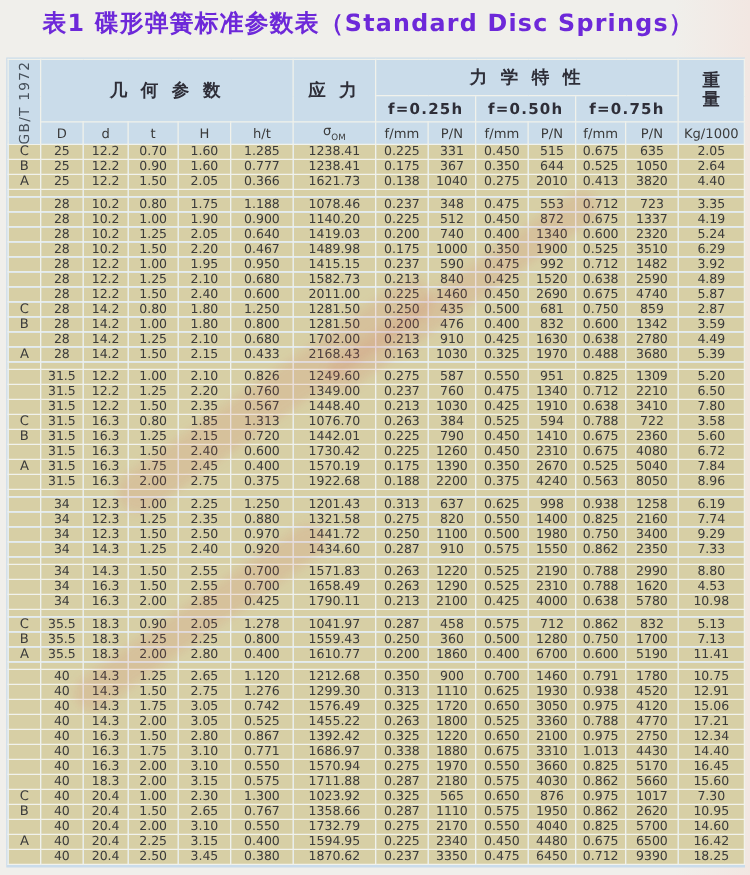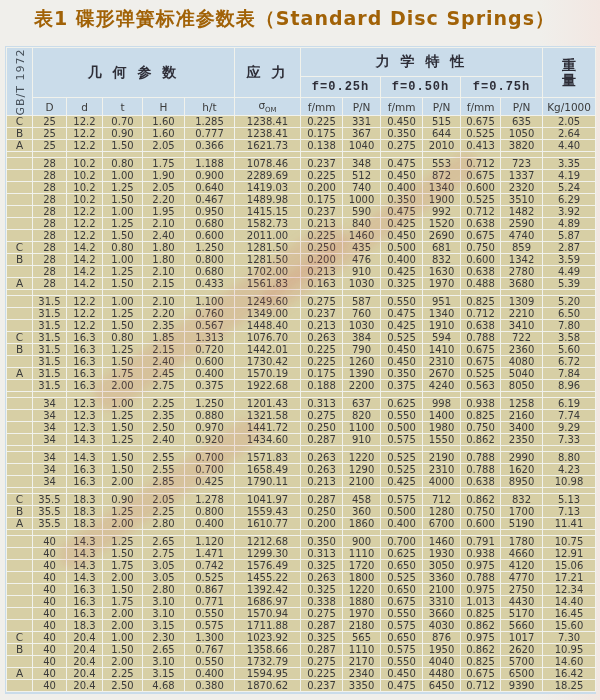--- a/index.html
+++ b/index.html
@@ -4,41 +4,41 @@
 <style>
   html,body{margin:0;padding:0;}
   body{
     width:600px;height:700px;
     background:linear-gradient(90deg,#f0efeb 0%,#f0efeb 90%,#f2e7e2 100%);
     font-family:"DejaVu Sans","Liberation Sans",sans-serif;
     position:relative;overflow:hidden;
   }
   .title{
     position:absolute;left:34px;top:6px;margin:0;
-    font-size:19px;font-weight:bold;color:#a16207;
+    font-size:19px;font-weight:bold;color:#6d28d9;
     letter-spacing:1px;white-space:nowrap;text-align:center;
   }
   .table-wrap{
     position:absolute;left:5px;top:46px;width:591px;height:648px;
     background:#cadcea;padding:0;box-sizing:border-box;
   }
   table{
     border-collapse:collapse;table-layout:fixed;
     width:589px;margin:1px;
   }
   th,td{
     border:1px solid #f1f2ec;
     text-align:center;vertical-align:middle;
     padding:0;overflow:hidden;white-space:nowrap;
   }
   thead th{
     background:#cadcea;color:#2e2e38;font-weight:bold;
   }
   tr.h1 th{height:28px;font-size:14px;letter-spacing:3px;}
-  tr.h2 th{height:20px;font-size:12px;letter-spacing:1px;font-family:Liberation Mono, monospace;}
+  tr.h2 th{height:20px;font-size:12px;letter-spacing:1px;}
   tr.h3 td{
     height:17px;background:#cadcea;color:#3b3b3b;
     font-size:10.5px;font-weight:normal;letter-spacing:0;
   }
   .gbt-cell{position:relative;background:#cadcea;}
   .vert{
     position:absolute;left:50%;top:50%;
     transform:translate(-50%,-50%) rotate(-90deg);
     font-size:11px;font-weight:normal;color:#46505a;
     letter-spacing:1px;white-space:nowrap;
@@ -200,21 +200,21 @@
           <td>723</td>
           <td>3.35</td>
         </tr>
         <tr>
           <td class="letter"></td>
           <td>28</td>
           <td>10.2</td>
           <td>1.00</td>
           <td>1.90</td>
           <td>0.900</td>
-          <td>2289.69</td>
+          <td>1140.20</td>
           <td>0.225</td>
           <td>512</td>
           <td>0.450</td>
           <td>872</td>
           <td>0.675</td>
           <td>1337</td>
           <td>4.19</td>
         </tr>
         <tr>
           <td class="letter"></td>
@@ -344,21 +344,21 @@
           <td>2780</td>
           <td>4.49</td>
         </tr>
         <tr>
           <td class="letter">A</td>
           <td>28</td>
           <td>14.2</td>
           <td>1.50</td>
           <td>2.15</td>
           <td>0.433</td>
-          <td>1561.83</td>
+          <td>2168.43</td>
           <td>0.163</td>
           <td>1030</td>
           <td>0.325</td>
           <td>1970</td>
           <td>0.488</td>
           <td>3680</td>
           <td>5.39</td>
         </tr>
         <tr class="sep">
           <td></td>
@@ -375,21 +375,21 @@
           <td></td>
           <td></td>
           <td></td>
         </tr>
         <tr>
           <td class="letter"></td>
           <td>31.5</td>
           <td>12.2</td>
           <td>1.00</td>
           <td>2.10</td>
-          <td>1.100</td>
+          <td>0.826</td>
           <td>1249.60</td>
           <td>0.275</td>
           <td>587</td>
           <td>0.550</td>
           <td>951</td>
           <td>0.825</td>
           <td>1309</td>
           <td>5.20</td>
         </tr>
         <tr>
@@ -623,36 +623,36 @@
           <td>1.50</td>
           <td>2.55</td>
           <td>0.700</td>
           <td>1658.49</td>
           <td>0.263</td>
           <td>1290</td>
           <td>0.525</td>
           <td>2310</td>
           <td>0.788</td>
           <td>1620</td>
-          <td>4.23</td>
+          <td>4.53</td>
         </tr>
         <tr>
           <td class="letter"></td>
           <td>34</td>
           <td>16.3</td>
           <td>2.00</td>
           <td>2.85</td>
           <td>0.425</td>
           <td>1790.11</td>
           <td>0.213</td>
           <td>2100</td>
           <td>0.425</td>
           <td>4000</td>
           <td>0.638</td>
-          <td>8950</td>
+          <td>5780</td>
           <td>10.98</td>
         </tr>
         <tr class="sep">
           <td></td>
           <td></td>
           <td></td>
           <td></td>
           <td></td>
           <td></td>
           <td></td>
@@ -743,28 +743,28 @@
           <td>0.791</td>
           <td>1780</td>
           <td>10.75</td>
         </tr>
         <tr>
           <td class="letter"></td>
           <td>40</td>
           <td>14.3</td>
           <td>1.50</td>
           <td>2.75</td>
-          <td>1.471</td>
+          <td>1.276</td>
           <td>1299.30</td>
           <td>0.313</td>
           <td>1110</td>
           <td>0.625</td>
           <td>1930</td>
           <td>0.938</td>
-          <td>4660</td>
+          <td>4520</td>
           <td>12.91</td>
         </tr>
         <tr>
           <td class="letter"></td>
           <td>40</td>
           <td>14.3</td>
           <td>1.75</td>
           <td>3.05</td>
           <td>0.742</td>
           <td>1576.49</td>
@@ -918,21 +918,21 @@
           <td>4480</td>
           <td>0.675</td>
           <td>6500</td>
           <td>16.42</td>
         </tr>
         <tr>
           <td class="letter"></td>
           <td>40</td>
           <td>20.4</td>
           <td>2.50</td>
-          <td>4.68</td>
+          <td>3.45</td>
           <td>0.380</td>
           <td>1870.62</td>
           <td>0.237</td>
           <td>3350</td>
           <td>0.475</td>
           <td>6450</td>
           <td>0.712</td>
           <td>9390</td>
           <td>18.25</td>
         </tr>

